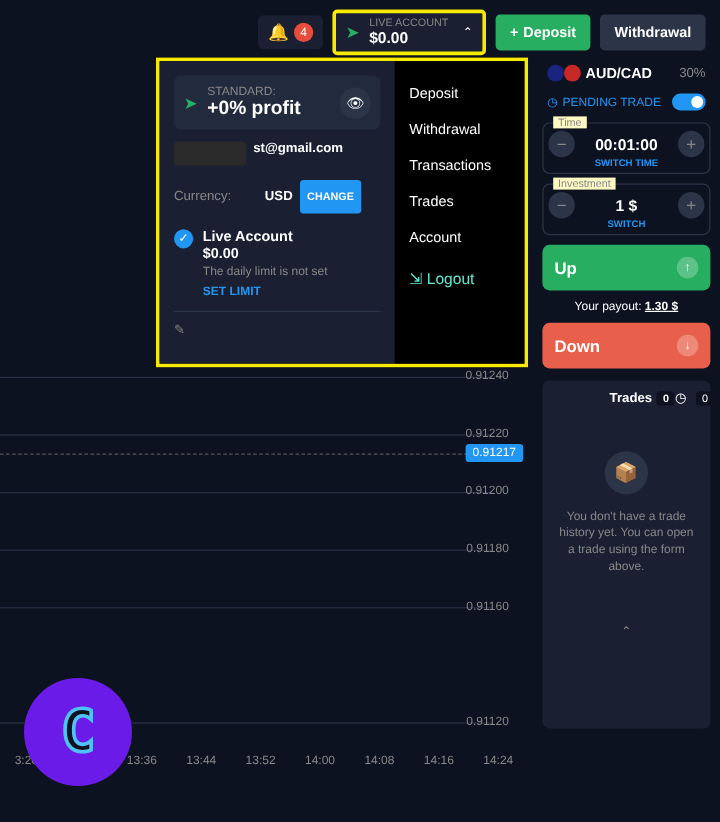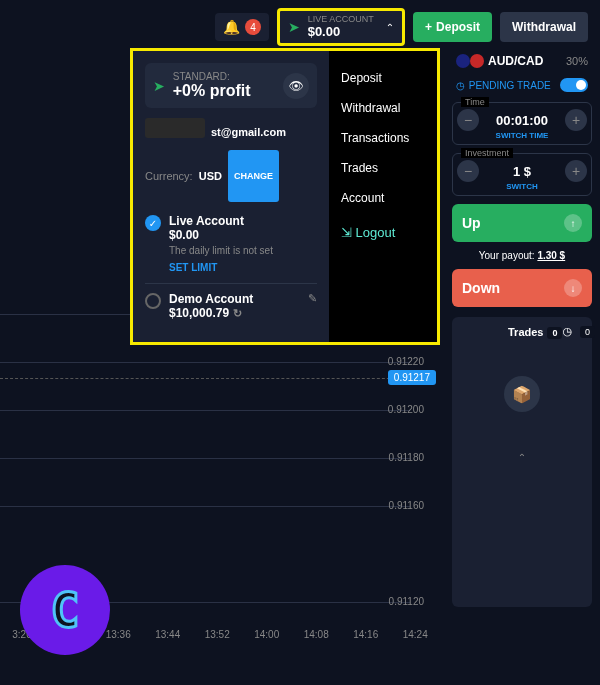--- a/index.html
+++ b/index.html
@@ -18,26 +18,26 @@
 .btn-withdrawal { background: #2c3548; color: #fff; padding: 8px 12px; border: none; border-radius: 4px; font-size: 12px; font-weight: bold; cursor:pointer;}
 
 .dropdown { position: absolute; top: 48px; left: 130px; width: 310px; border: 3px solid #f7e900; display: flex; background: #000; z-index: 10; }
 .dd-left { background: #1a2032; width: 200px; padding: 12px; }
 .dd-right { background: #000; width: 110px; padding: 12px 8px; }
 .std-row { display: flex; align-items: center; justify-content: space-between; background: #222a3d; padding: 8px; border-radius: 6px; margin-bottom: 10px; }
 .std-info { display: flex; align-items: center; gap: 8px; }
 .std-txt { font-size: 10px; color: #888; }
 .std-profit { font-size: 16px; font-weight: bold; color: #fff; }
 .eye { background: #2c3548; width: 26px; height: 26px; border-radius: 50%; display:flex; align-items:center; justify-content:center; font-size:12px;}
-.email-row { display: flex; align-items: flex-end; gap: 6px; margin-bottom: 12px; }
+.email-row { display: flex; align-items: flex-start; gap: 6px; margin-bottom: 12px; }
 .email-blur { background: #2a2a2a; width: 60px; height: 20px; border-radius: 3px; }
 .email-txt { font-size: 11px; font-weight: bold; }
 .currency-row { font-size: 11px; color: #888; margin-bottom: 12px; display:flex; align-items:center; gap:6px;}
-.currency-val { color: #fff; font-weight: bold; }
-.btn-change { background: #2196f3; color: #fff; font-size: 9px; padding: 21px 6px; border-radius: 3px; border:none; font-weight:bold; cursor:pointer;}
+.currency-val { color: #fff; font-weight: bold; margin-left: 22px; }
+.btn-change { background: #2196f3; color: #fff; font-size: 9px; padding: 9px 6px; border-radius: 3px; border:none; font-weight:bold; cursor:pointer;}
 .acc-item { display: flex; align-items: flex-start; gap: 8px; margin-bottom: 10px; }
 .radio-on { width: 16px; height: 16px; border-radius: 50%; background: #2196f3; display:flex; align-items:center; justify-content:center; flex-shrink:0; margin-top:1px;}
 .radio-on::after { content:"✓"; color:#fff; font-size:10px; }
 .radio-off { width: 16px; height: 16px; border-radius: 50%; border: 2px solid #666; flex-shrink:0; margin-top:1px;}
 .acc-name { font-size: 12px; font-weight: bold; }
 .acc-bal { font-size: 12px; font-weight: bold; }
 .acc-note { font-size: 10px; color: #888; margin-top: 3px; }
 .set-limit { font-size: 10px; color: #2196f3; font-weight: bold; margin-top: 6px; cursor:pointer;}
 .divider { border: none; border-top: 1px solid #2c3548; margin: 8px 0; }
 .demo-row { display:flex; justify-content:space-between; align-items:flex-start;}
@@ -53,21 +53,21 @@
 .flag-au { background:#1a237e; }
 .flag-ca { background:#c62828; }
 .pair-name { font-size: 12px; font-weight: bold; margin-left:4px;}
 .pair-pct { font-size: 11px; color: #888; }
 .pending-row { display: flex; justify-content: space-between; align-items: center; padding: 4px; margin-bottom:6px;}
 .pending-txt { font-size: 10px; color: #2196f3; display:flex; align-items:center; gap:4px;}
 .clock-icon { font-size:10px; }
 .toggle { width: 28px; height: 14px; background: #2196f3; border-radius: 7px; position: relative; cursor:pointer;}
 .toggle::after { content:""; position:absolute; right:2px; top:2px; width:10px; height:10px; background:#fff; border-radius:50%;}
 .field-group { border: 1px solid #2c3548; border-radius: 6px; padding: 6px 4px 4px; margin-bottom: 8px; position:relative;}
-.field-label { position:absolute; top:-6px; left:8px; background:#000000; padding:0 4px; font-size:9px; color:#888;}
+.field-label { position:absolute; top:-6px; left:8px; background:#fef9c3; padding:0 4px; font-size:9px; color:#888;}
 .stepper { display: flex; align-items: center; justify-content: space-between; }
 .step-btn { width: 22px; height: 22px; background: #2c3548; border-radius: 50%; color: #888; display:flex; align-items:center; justify-content:center; font-size:14px; border:none; cursor:pointer;}
 .step-val { font-size: 13px; font-weight: bold; }
 .switch-link { text-align: center; font-size: 8px; color: #2196f3; margin-top: 0; font-weight:bold; cursor:pointer;}
 .btn-up { background: #27ae60; color: #fff; width: 100%; padding: 10px; border: none; border-radius: 6px; font-size: 14px; font-weight: bold; display:flex; justify-content:space-between; align-items:center; cursor:pointer;}
 .btn-down { background: #e8604c; color: #fff; width: 100%; padding: 10px; border: none; border-radius: 6px; font-size: 14px; font-weight: bold; display:flex; justify-content:space-between; align-items:center; margin-top:6px; cursor:pointer;}
 .arrow-circ { width:18px; height:18px; border-radius:50%; background:rgba(255,255,255,0.25); display:flex; align-items:center; justify-content:center; font-size:10px;}
 .payout { font-size: 10px; text-align: center; margin: 8px 0; }
 .payout b { font-weight: bold; text-decoration: underline; }
 
@@ -141,27 +141,20 @@
       <div class="radio-on"></div>
       <div>
         <div class="acc-name">Live Account</div>
         <div class="acc-bal">$0.00</div>
         <div class="acc-note">The daily limit is not set</div>
         <div class="set-limit">SET LIMIT</div>
       </div>
     </div>
     <hr class="divider">
     <div class="acc-item demo-row">
-      <div style="display:flex; gap:8px;">
-        <div class="radio-off"></div>
-        <div>
-          <div class="acc-name">Demo Account</div>
-          <div class="acc-bal"><span>$10,000.79</span><span class="refresh-icon">↻</span></div>
-        </div>
-      </div>
       <span class="edit-icon">✎</span>
     </div>
   </div>
   <div class="dd-right">
     <div class="menu-item">Deposit</div>
     <div class="menu-item">Withdrawal</div>
     <div class="menu-item">Transactions</div>
     <div class="menu-item">Trades</div>
     <div class="menu-item">Account</div>
     <div class="logout">⇲ <span>Logout</span></div>
@@ -217,20 +210,21 @@
   <div class="trades-panel">
     <div class="trades-head">
       <span class="trades-tab"><span>Trades</span><span class="count-pill">0</span></span>
       <span class="clock2">
           <span>◷</span>
           <span class="count-pill">0</span>
         </span>
     </div>
     <div class="empty-state">
       <div class="box-icon">📦</div>
+      <div class="empty-txt">You don't have a trade history yet. You can open a trade using the form above.</div>
     </div>
     <div class="panel-chev">⌃</div>
   </div>
 </div>
 
 <div class="chart-area">
   <div class="solid-line" style="top:266px;"></div>
   <div class="price-label" style="top:260px;">0.91240</div>
   <div class="solid-line" style="top:314px;"></div>
   <div class="price-label" style="top:308px;">0.91220</div>

